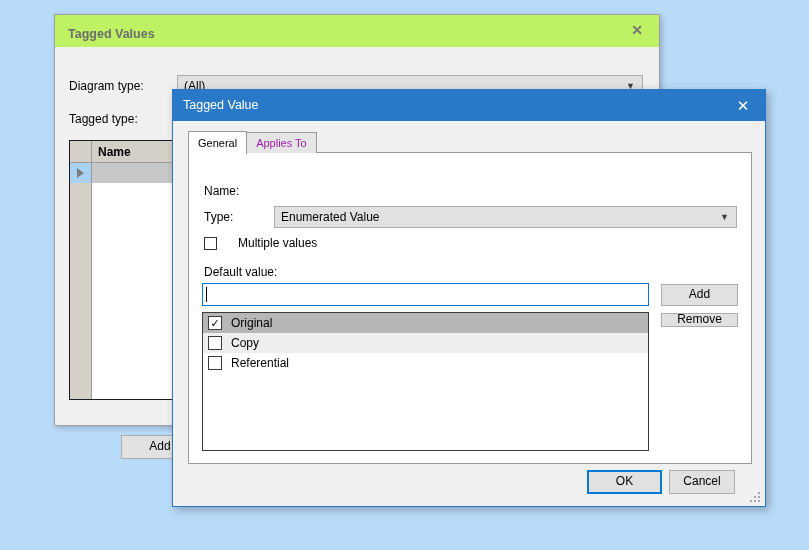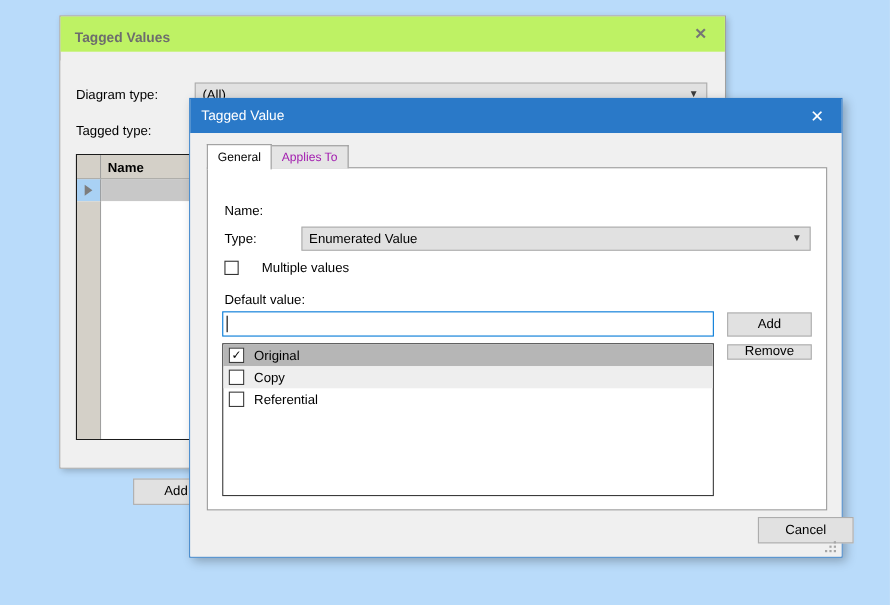--- a/index.html
+++ b/index.html
@@ -445,23 +445,23 @@
     left: 414px;
     top: 349px;
     width: 75px;
     height: 24px;
     background: #e1e1e1;
     border: 2px solid #0078d7;
     box-sizing: border-box;
   }
   #cancel-button {
     position: absolute;
-    left: 516px;
+    left: 496px;
     top: 349px;
-    width: 87px;
+    width: 66px;
     height: 24px;
   }
   #resize-grip {
     position: absolute;
     right: 3px;
     bottom: 2px;
     width: 12px;
     height: 12px;
     color: #9a9a9a;
   }
@@ -557,20 +557,21 @@
         <div class="list-row">
           <span class="list-cbox"></span>
           <span>Referential</span>
         </div>
       </div>
 
       <div id="side-add-button" class="win-button">Add</div>
       <div id="side-remove-button" class="win-button">Remove</div>
     </div>
 
+    <div id="ok-button" class="win-button">OK</div>
     <div id="cancel-button" class="win-button">Cancel</div>
 
     <div id="resize-grip">
       <i style="left:8px; top:8px;"></i>
       <i style="left:4px; top:8px;"></i>
       <i style="left:8px; top:4px;"></i>
       <i style="left:0px; top:8px;"></i>
       <i style="left:4px; top:4px;"></i>
       <i style="left:8px; top:0px;"></i>
     </div>

